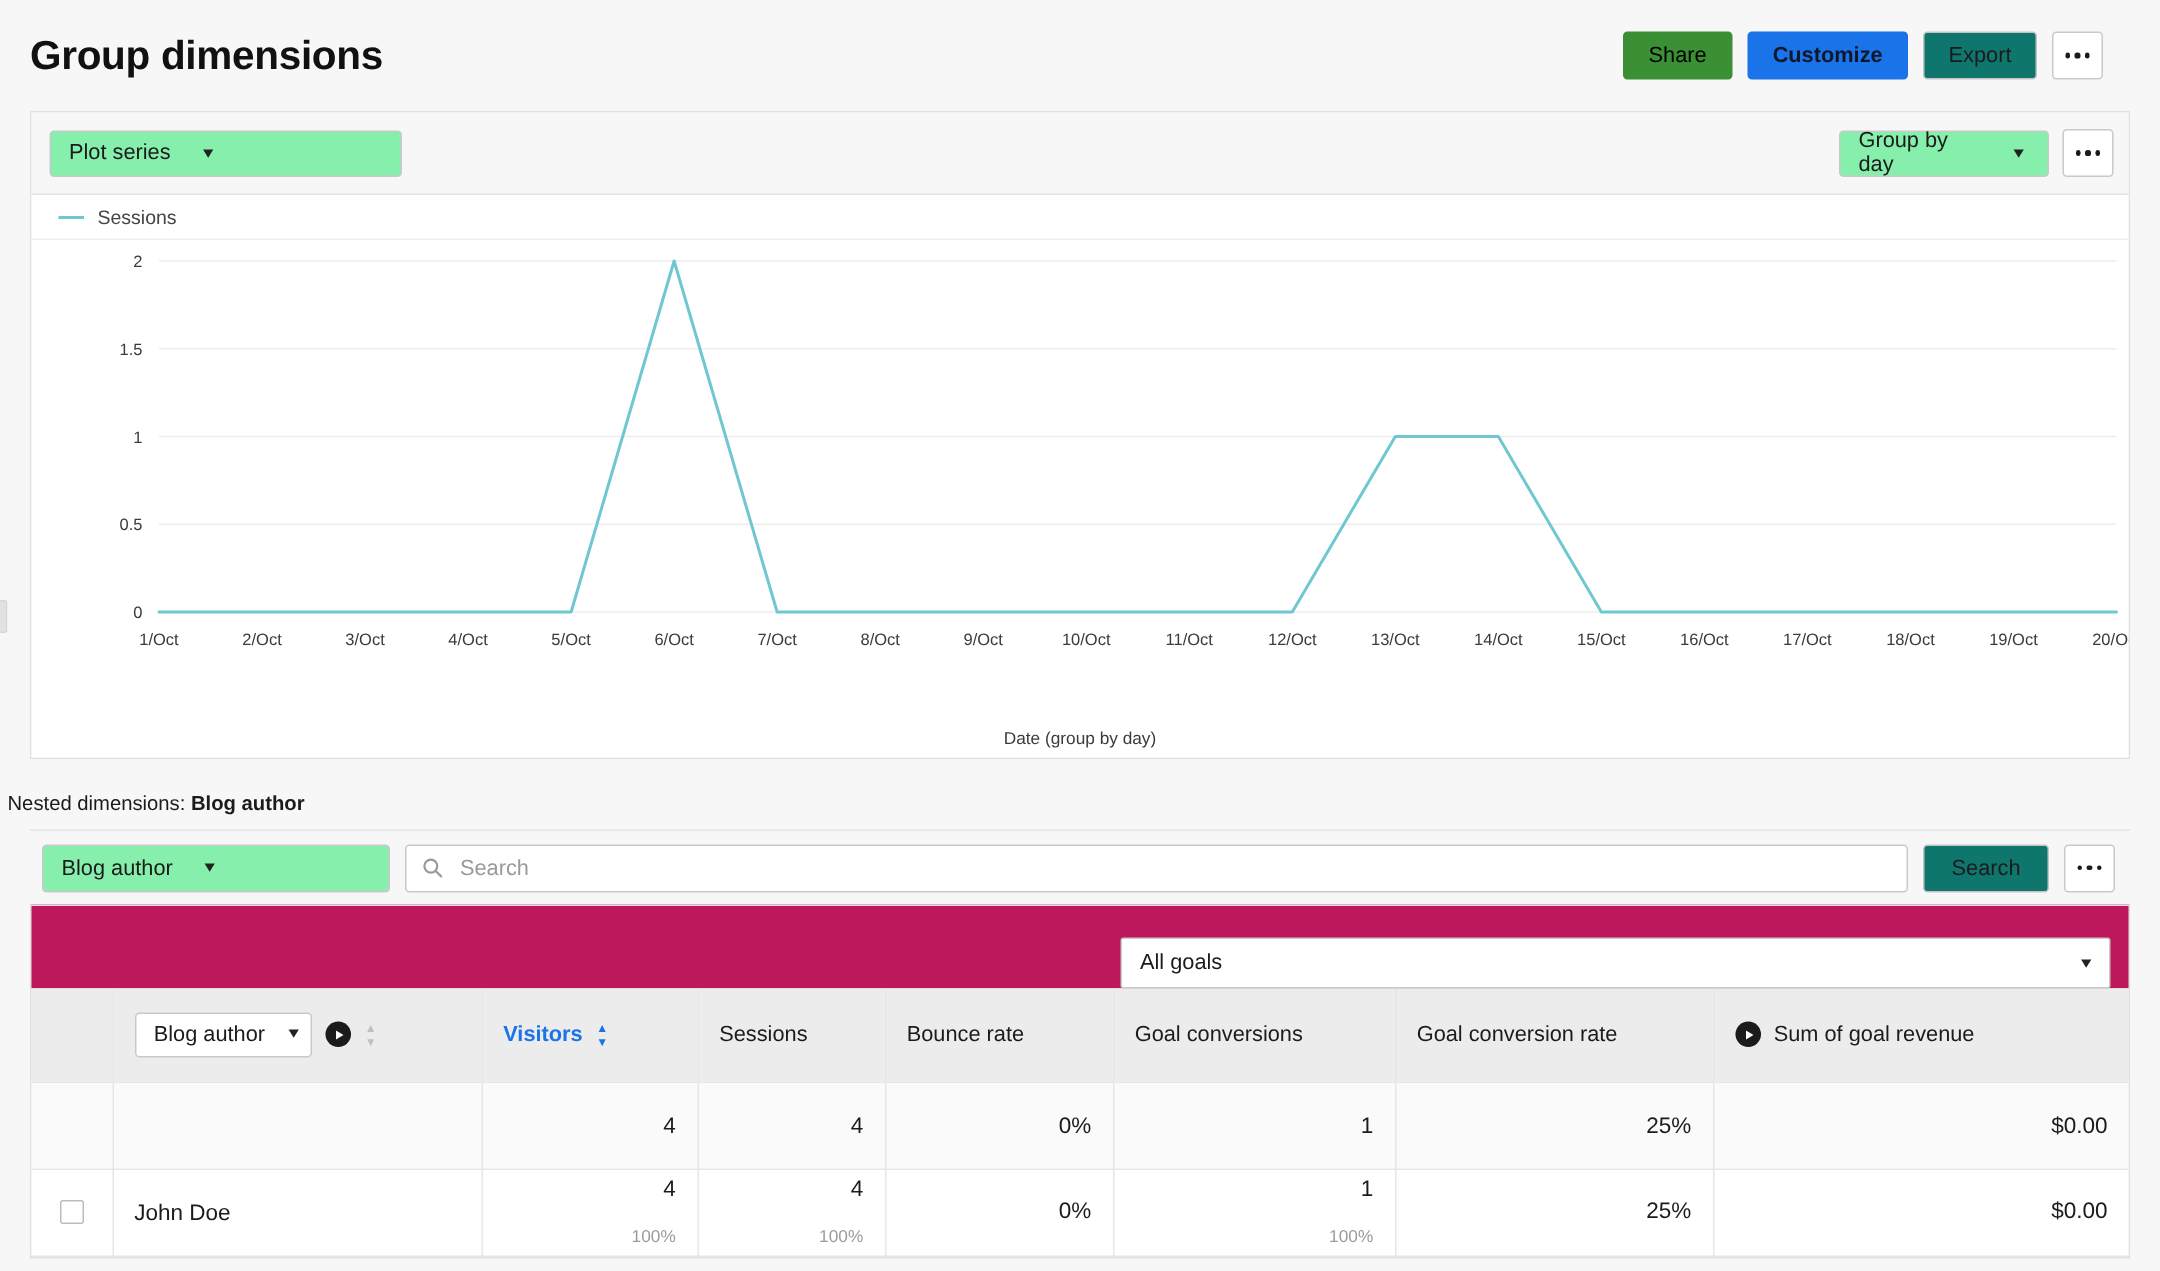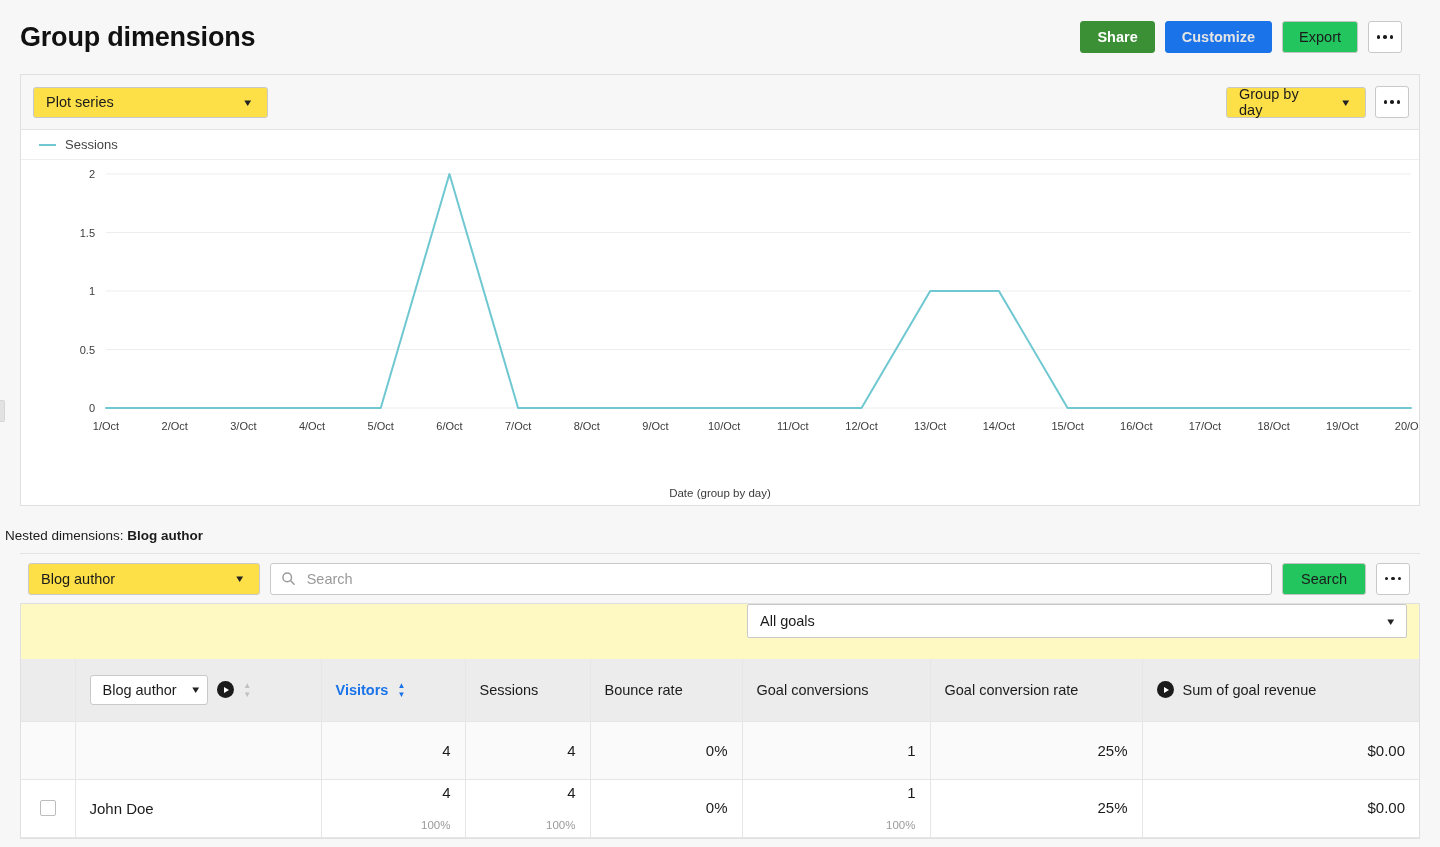--- a/index.html
+++ b/index.html
@@ -21,25 +21,25 @@
   }
   .page-title {
     font-size: 27px; font-weight: bold; letter-spacing: -0.2px;
     color: #111;
   }
   .header-actions { display: flex; align-items: center; gap: 10px; }
   .btn {
     height: 32px; padding: 0 16px;
     display: inline-flex; align-items: center; justify-content: center;
     font-size: 14.5px; border-radius: 3px; cursor: pointer;
-    border: 1px solid #c4c4c4; background: #22c55e; color: #1b1b1b;
+    border: 1px solid #c4c4c4; background: #0f766e; color: #1b1b1b;
     white-space: nowrap;
   }
-  .btn-share { background: #3b8f35; border-color: #3b8f35; color: #ffffff; font-weight: bold; }
-  .btn-customize { background: #1a73e8; border-color: #1a73e8; color: #e5e5e5; font-weight: bold; }
+  .btn-share { background: #3b8f35; border-color: #3b8f35; color: #000000; font-weight: normal; }
+  .btn-customize { background: #1a73e8; border-color: #1a73e8; color: #0f172a; font-weight: bold; }
   .btn-ellipsis {
     width: 34px; height: 32px; padding: 0;
     display: inline-flex; align-items: center; justify-content: center;
     border: 1px solid #c9c9c9; background: #fff; border-radius: 3px; cursor: pointer;
   }
   .dots { display: inline-flex; gap: 3px; }
   .dots i { width: 3.5px; height: 3.5px; border-radius: 50%; background: #1b1b1b; display: block; }
 
   
   .chart-card {
@@ -49,22 +49,22 @@
   }
   .chart-toolbar {
     height: 55px;
     background: #f7f7f7;
     border-bottom: 1px solid #e4e4e4;
     display: flex; align-items: center; justify-content: space-between;
     padding: 0 10px 0 12px;
   }
   .select {
     height: 31px; min-width: 80px;
-    border: 1px solid #c9c9c9; background: #fde047; border-radius: 3px;
-    display: inline-flex; align-items: center; justify-content: space-between;
+    border: 1px solid #c9c9c9; background: #86efac; border-radius: 3px;
+    display: inline-flex; align-items: center; justify-content: flex-start;
     padding: 0 16px 0 12px; font-size: 14.5px; cursor: pointer; gap: 22px;
   }
   .select.plot-series { width: 235px; }
   .select.group-by { width: 140px; }
   .chev { font-size: 11px; color: #222; line-height: 1; transform: scaleX(1.25); }
   .toolbar-right { display: flex; align-items: center; gap: 9px; }
 
   .legend-row {
     height: 30px; display: flex; align-items: center;
     padding-left: 18px; border-bottom: 1px solid #efefef;
@@ -104,23 +104,23 @@
   .search-input {
     border: none; outline: none; background: transparent;
     font-family: "Liberation Sans", sans-serif; font-size: 14.5px;
     width: 100%; color: #1b1b1b;
   }
   .search-input::placeholder { color: #9a9a9a; }
   .btn-search { height: 32px; padding: 0 18px; }
 
   
   .goals-row {
-    margin: 0 20px; background: #fef9c3;
+    margin: 0 20px; background: #be185d;
     border-top: 1px solid #e0e0e0; border-left: 1px solid #e0e0e0; border-right: 1px solid #e0e0e0;
-    height: 56px; display: flex; align-items: flex-start; justify-content: flex-end;
+    height: 56px; display: flex; align-items: flex-end; justify-content: flex-end;
     padding: 0 12px;
   }
   .goals-select {
     width: 660px; height: 34px; background: #fff; border: 1px solid #c9c9c9;
     border-radius: 2px; display: flex; align-items: center; justify-content: space-between;
     padding: 0 12px; font-size: 14.5px; cursor: pointer;
   }
 
   
   .table-wrap { margin: 0 20px; border: 1px solid #e0e0e0; border-top: none; background: #fff; }

